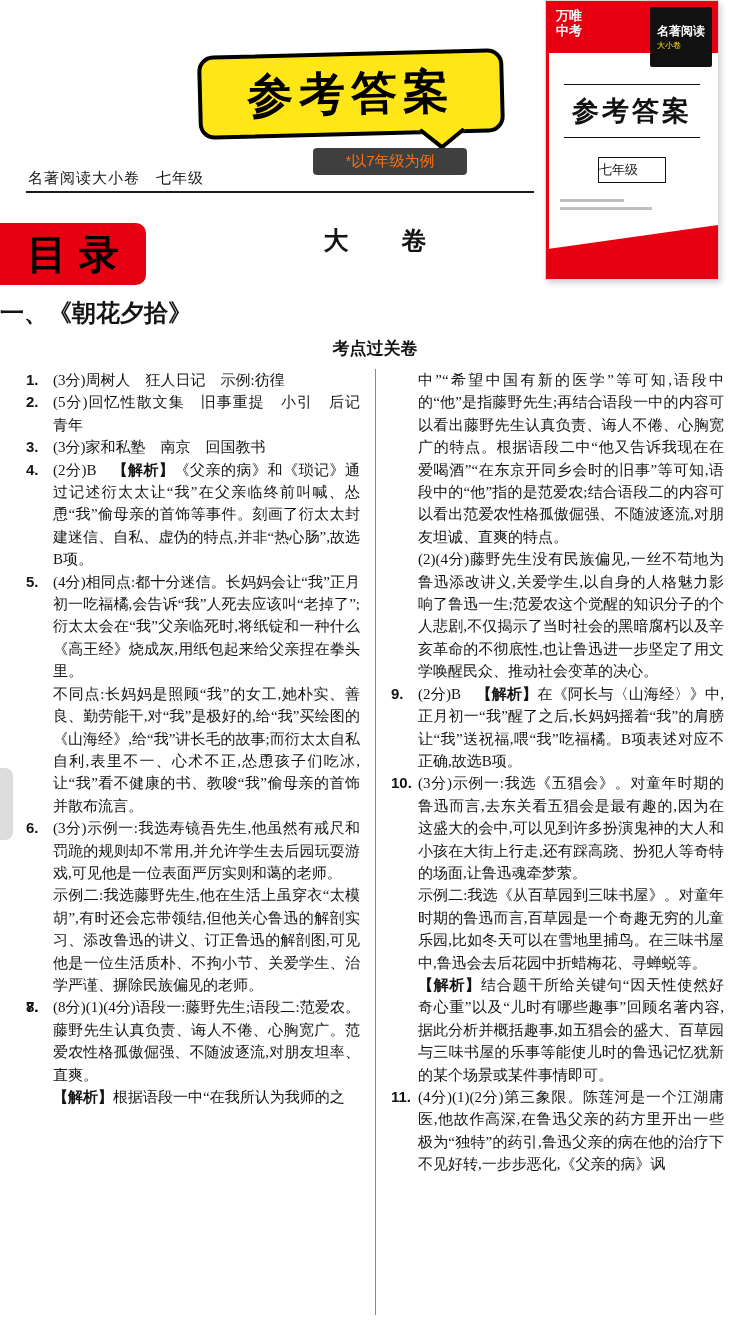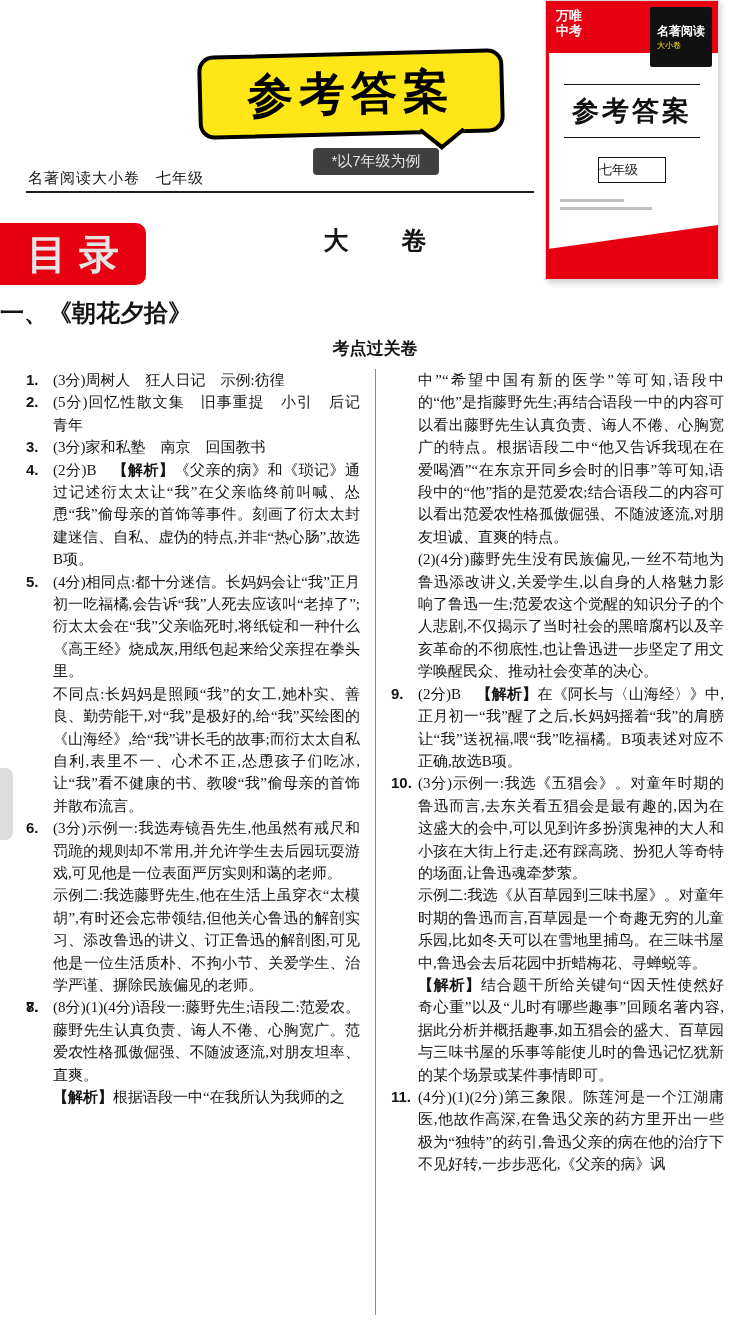--- a/index.html
+++ b/index.html
@@ -7,28 +7,28 @@
         font-family:"Liberation Serif","DejaVu Serif",serif;color:#141414;}
 
   
   .bubble{position:absolute;left:198px;top:52px;width:298px;height:76px;background:#ffe616;
           border:4px solid #000;border-radius:16px;display:flex;align-items:center;justify-content:center;
           transform:rotate(-1.5deg);z-index:3;}
   .bubble .bubble-text{font-family:"Liberation Sans","DejaVu Sans",sans-serif;font-weight:900;
           font-size:46px;letter-spacing:6px;color:#000;}
   .bubble::after{content:"";position:absolute;right:44px;bottom:-16px;width:26px;height:26px;background:#ffe616;
           border-right:4px solid #000;border-bottom:4px solid #000;transform:rotate(40deg) skewX(-12deg);}
-  .grade-note{position:absolute;left:313px;top:148px;width:126px;height:27px;background:#3f3f3f;color:#e5e5e5;
+  .grade-note{position:absolute;left:313px;top:148px;width:154px;height:27px;background:#3f3f3f;color:#f97316;
           border-radius:4px;display:flex;align-items:center;justify-content:center;font-size:15px;
           font-family:"Liberation Sans","DejaVu Sans",sans-serif;z-index:4;}
 
   .page-header-text{position:absolute;left:28px;top:169px;font-size:15px;letter-spacing:1px;}
   .header-rule{position:absolute;left:26px;top:191px;width:508px;height:2px;background:#1c1c1c;}
 
-  .toc-tab{position:absolute;left:0;top:223px;width:146px;height:62px;background:#e60012;color:#e5e5e5;
+  .toc-tab{position:absolute;left:0;top:223px;width:146px;height:62px;background:#e60012;color:#000000;
           display:flex;align-items:center;justify-content:center;font-size:40px;font-weight:bold;
           letter-spacing:12px;text-indent:12px;font-family:"Liberation Sans","DejaVu Sans",sans-serif;
           border-radius:0 10px 10px 0;}
 
   .edge-tab{position:absolute;left:0;top:768px;width:13px;height:72px;background:#dcdcdc;border-radius:0 8px 8px 0;}
 
   
   .cover{position:absolute;left:545px;top:0;width:172px;height:278px;background:#fff;
          border:1px solid #d6d6d6;box-shadow:2px 3px 6px rgba(0,0,0,.18);z-index:2;}
   .cover-spine{position:absolute;left:0;top:0;bottom:0;width:3px;background:#e60012;}

